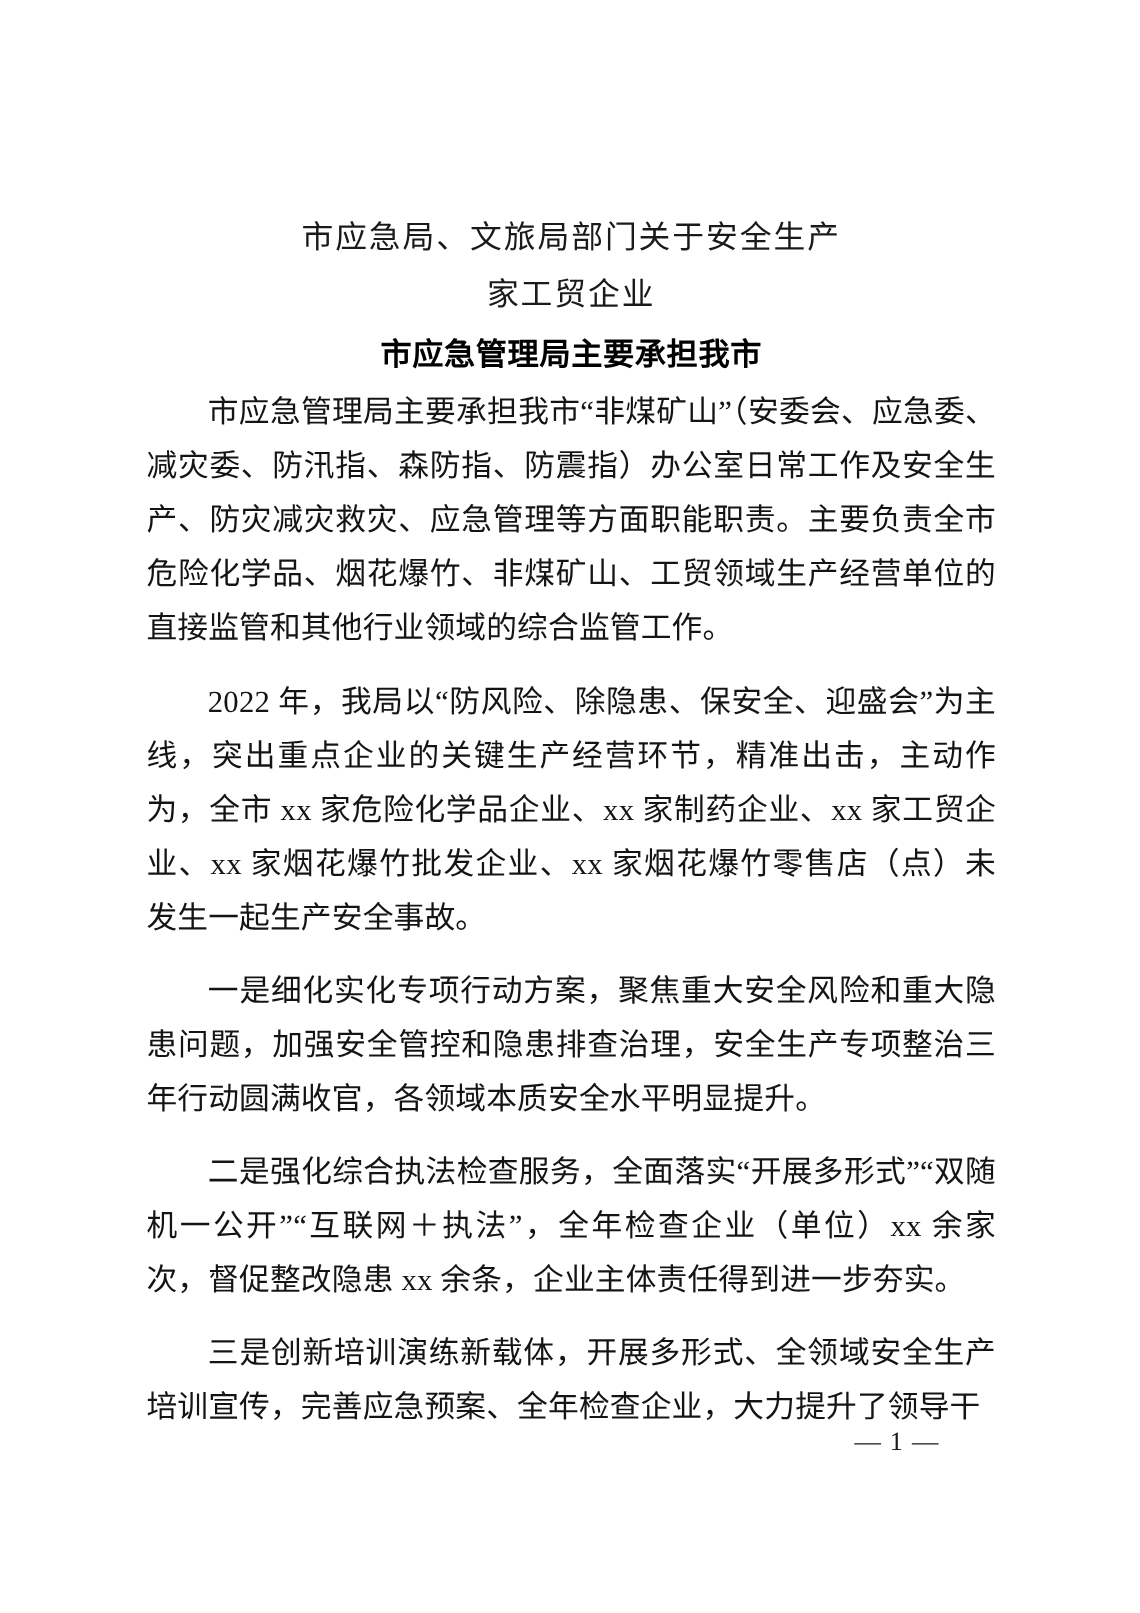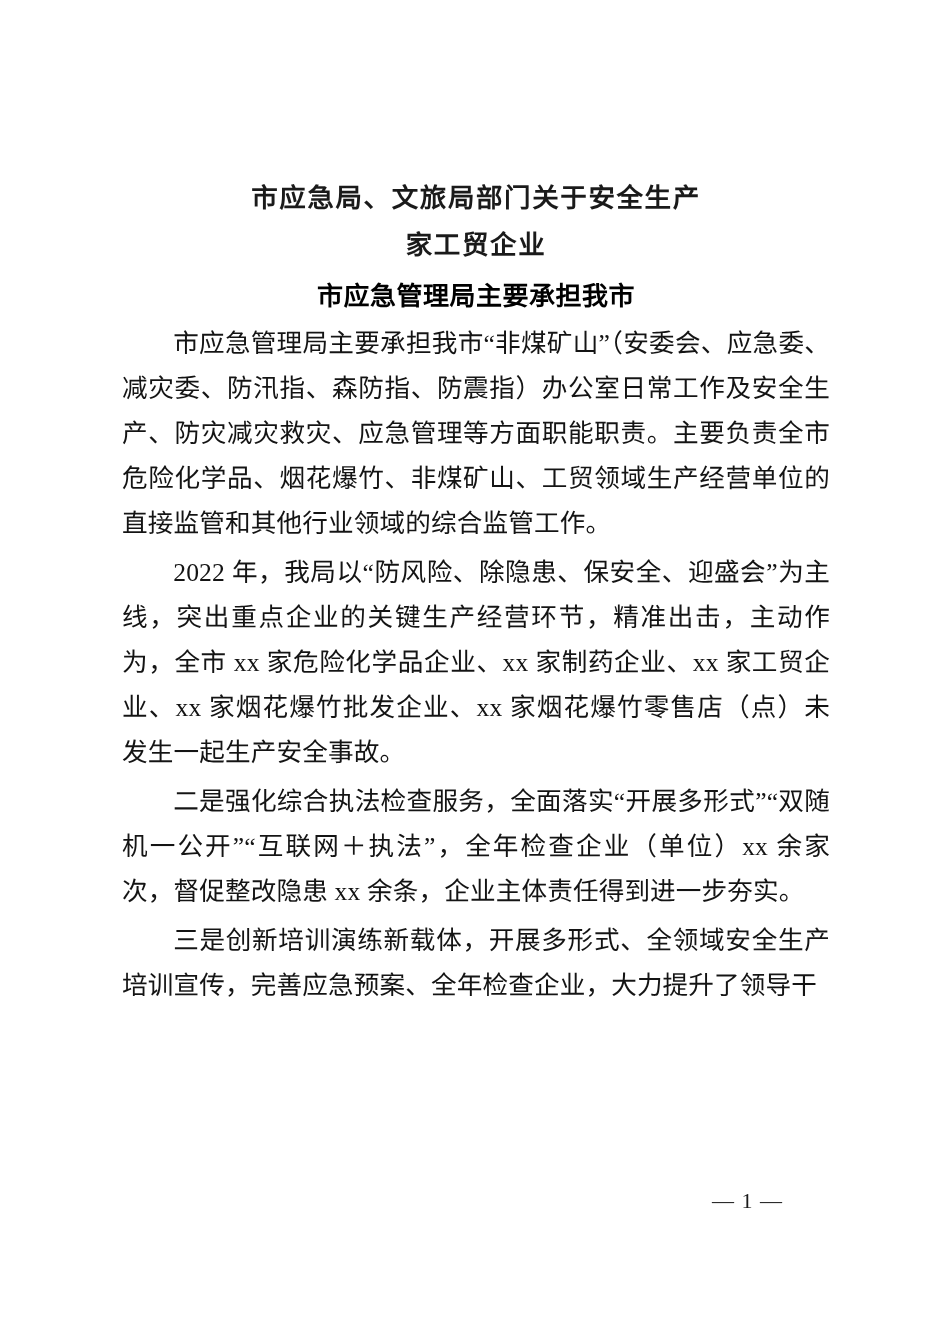--- a/index.html
+++ b/index.html
@@ -35,21 +35,21 @@
     width: 708px;
   }
 
   
   .doc-heading {
     text-align: center;
     font-family: "Liberation Serif", "DejaVu Serif", serif;
     font-size: 26.5px;
     line-height: 47px;
     letter-spacing: 1.6px;
-    font-weight: 700;
+    font-weight: 400;
     color: #1a1a1a;
   }
   .doc-heading .hline {
     display: block;
     white-space: nowrap;
   }
 
   
   .doc-title {
     text-align: center;
@@ -70,21 +70,21 @@
     letter-spacing: 0.15px;
     text-align: justify;
     text-align-last: left;
     text-justify: inter-ideograph;
     text-indent: 2em;
     margin: 0;
     color: #141414;
     word-break: break-all;
   }
   .para + .para {
-    margin-top: 4px;
+    margin-top: 16px;
   }
 
   
   .page-number {
     position: absolute;
     left: 0;
     top: 1188px;
     width: 950px;
     text-align: center;
     padding-right: 0;
@@ -108,20 +108,21 @@
 
     <div class="doc-heading">
       <span class="hline">市应急局、文旅局部门关于安全生产</span>
       <span class="hline">家工贸企业</span>
     </div>
 
     <div class="doc-title">市应急管理局主要承担我市</div>
 
     <p class="para">市应急管理局主要承担我市“非煤矿山”（安委会、应急委、减灾委、防汛指、森防指、防震指）办公室日常工作及安全生产、防灾减灾救灾、应急管理等方面职能职责。主要负责全市危险化学品、烟花爆竹、非煤矿山、工贸领域生产经营单位的直接监管和其他行业领域的综合监管工作。</p>
     <p class="para">2022 年，我局以“防风险、除隐患、保安全、迎盛会”为主线，突出重点企业的关键生产经营环节，精准出击，主动作为，全市 xx 家危险化学品企业、xx 家制药企业、xx 家工贸企业、xx 家烟花爆竹批发企业、xx 家烟花爆竹零售店（点）未发生一起生产安全事故。</p>
+    <p class="para">一是细化实化专项行动方案，聚焦重大安全风险和重大隐患问题，加强安全管控和隐患排查治理，安全生产专项整治三年行动圆满收官，各领域本质安全水平明显提升。</p>
     <p class="para">二是强化综合执法检查服务，全面落实“开展多形式”“双随机一公开”“互联网＋执法”，全年检查企业（单位）xx 余家次，督促整改隐患 xx 余条，企业主体责任得到进一步夯实。</p>
     <p class="para">三是创新培训演练新载体，开展多形式、全领域安全生产培训宣传，完善应急预案、全年检查企业，大力提升了领导干</p>
 
   </div>
 
   <div class="page-number">
     <span class="pn-inner">— 1 —</span>
   </div>
 
 </div>

